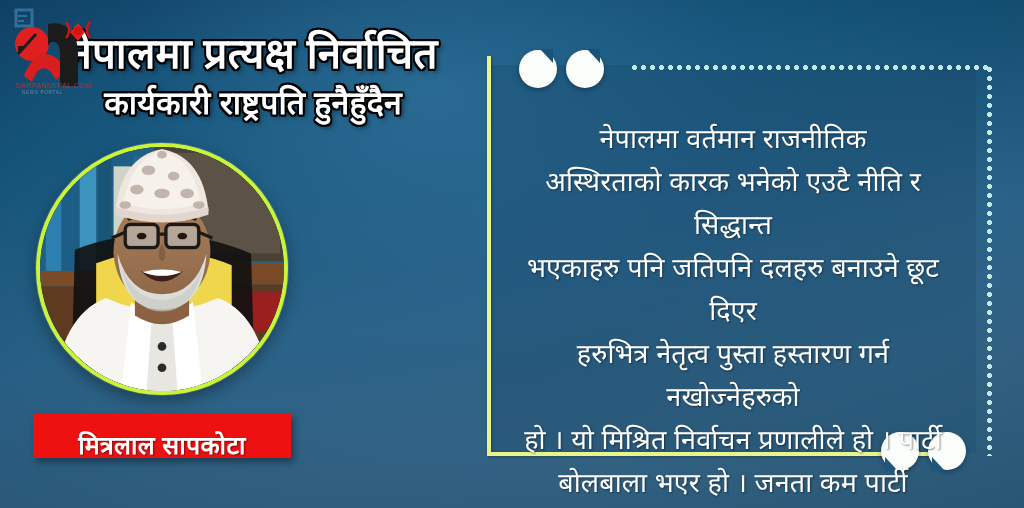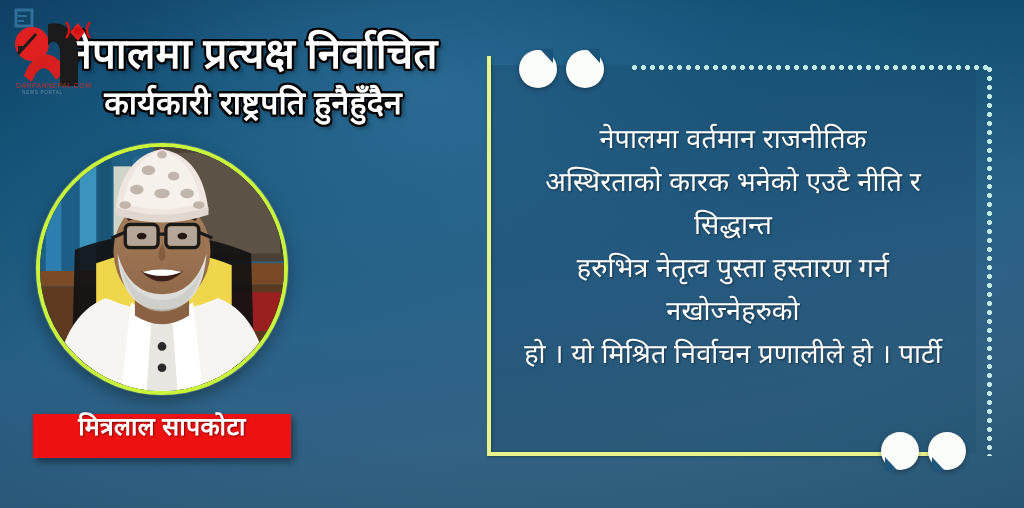--- a/index.html
+++ b/index.html
@@ -82,21 +82,21 @@
 
   
   .nameplate {
     position: absolute;
     left: 33px;
     top: 414px;
     width: 258px;
     height: 44px;
     background: #ee1111;
     display: flex;
-    align-items: flex-start;
+    align-items: flex-end;
     justify-content: center;
     box-shadow: 3px 4px 7px rgba(0,0,0,.38);
     z-index: 5;
   }
   .nameplate span {
     color: #ffffff;
     font-weight: bold;
     font-size: 25px;
     line-height: 1;
     letter-spacing: .3px;
@@ -356,22 +356,24 @@
     <div class="rule-right-dotted"></div>
 
     <div class="q-open">
       <div class="qmark"></div>
       <div class="qmark"></div>
     </div>
 
     <div class="quote-text">
       <p>नेपालमा वर्तमान राजनीतिक</p>
       <p>अस्थिरताको कारक भनेको एउटै नीति र सिद्धान्त</p>
+      <p>भएकाहरु पनि जतिपनि दलहरु बनाउने छूट दिएर</p>
       <p>हरुभित्र नेतृत्व पुस्ता हस्तारण गर्न नखोज्नेहरुको</p>
       <p>हो । यो मिश्रित निर्वाचन प्रणालीले हो । पार्टी</p>
+      <p>बोलबाला भएर हो । जनता कम पार्टी</p>
     </div>
 
     <div class="q-close">
       <div class="qmark"></div>
       <div class="qmark"></div>
     </div>
 
   </div>
 
 </div>

